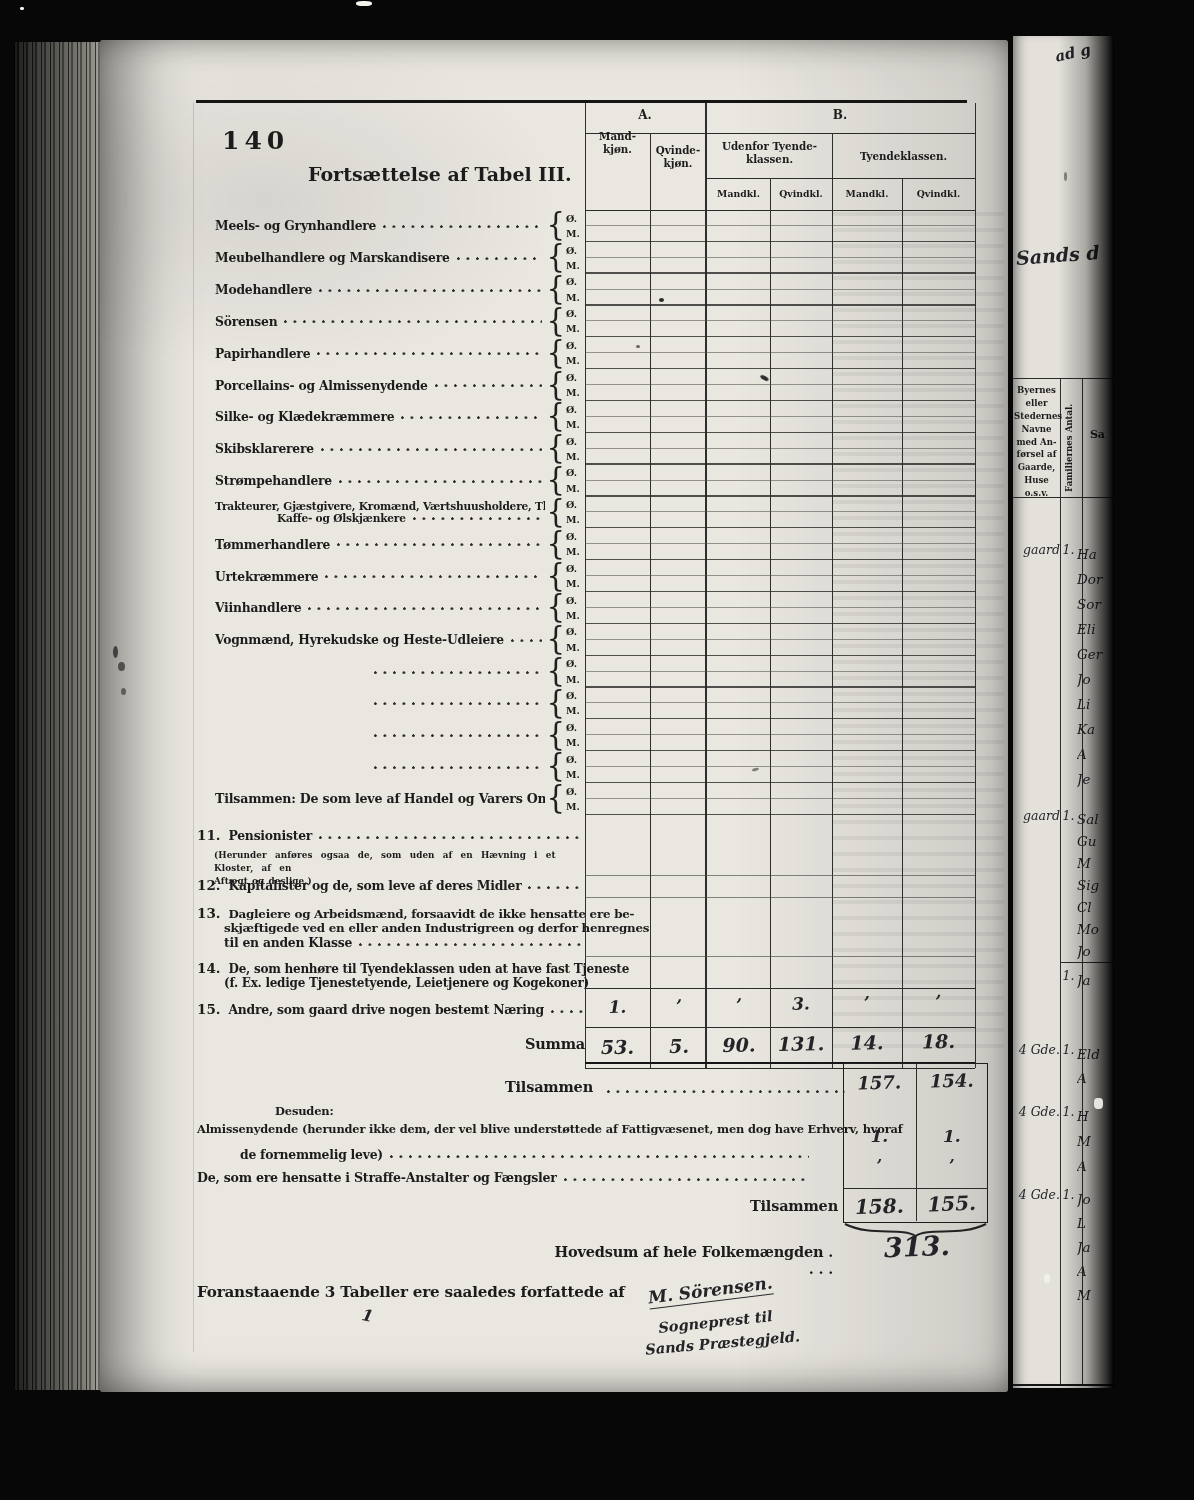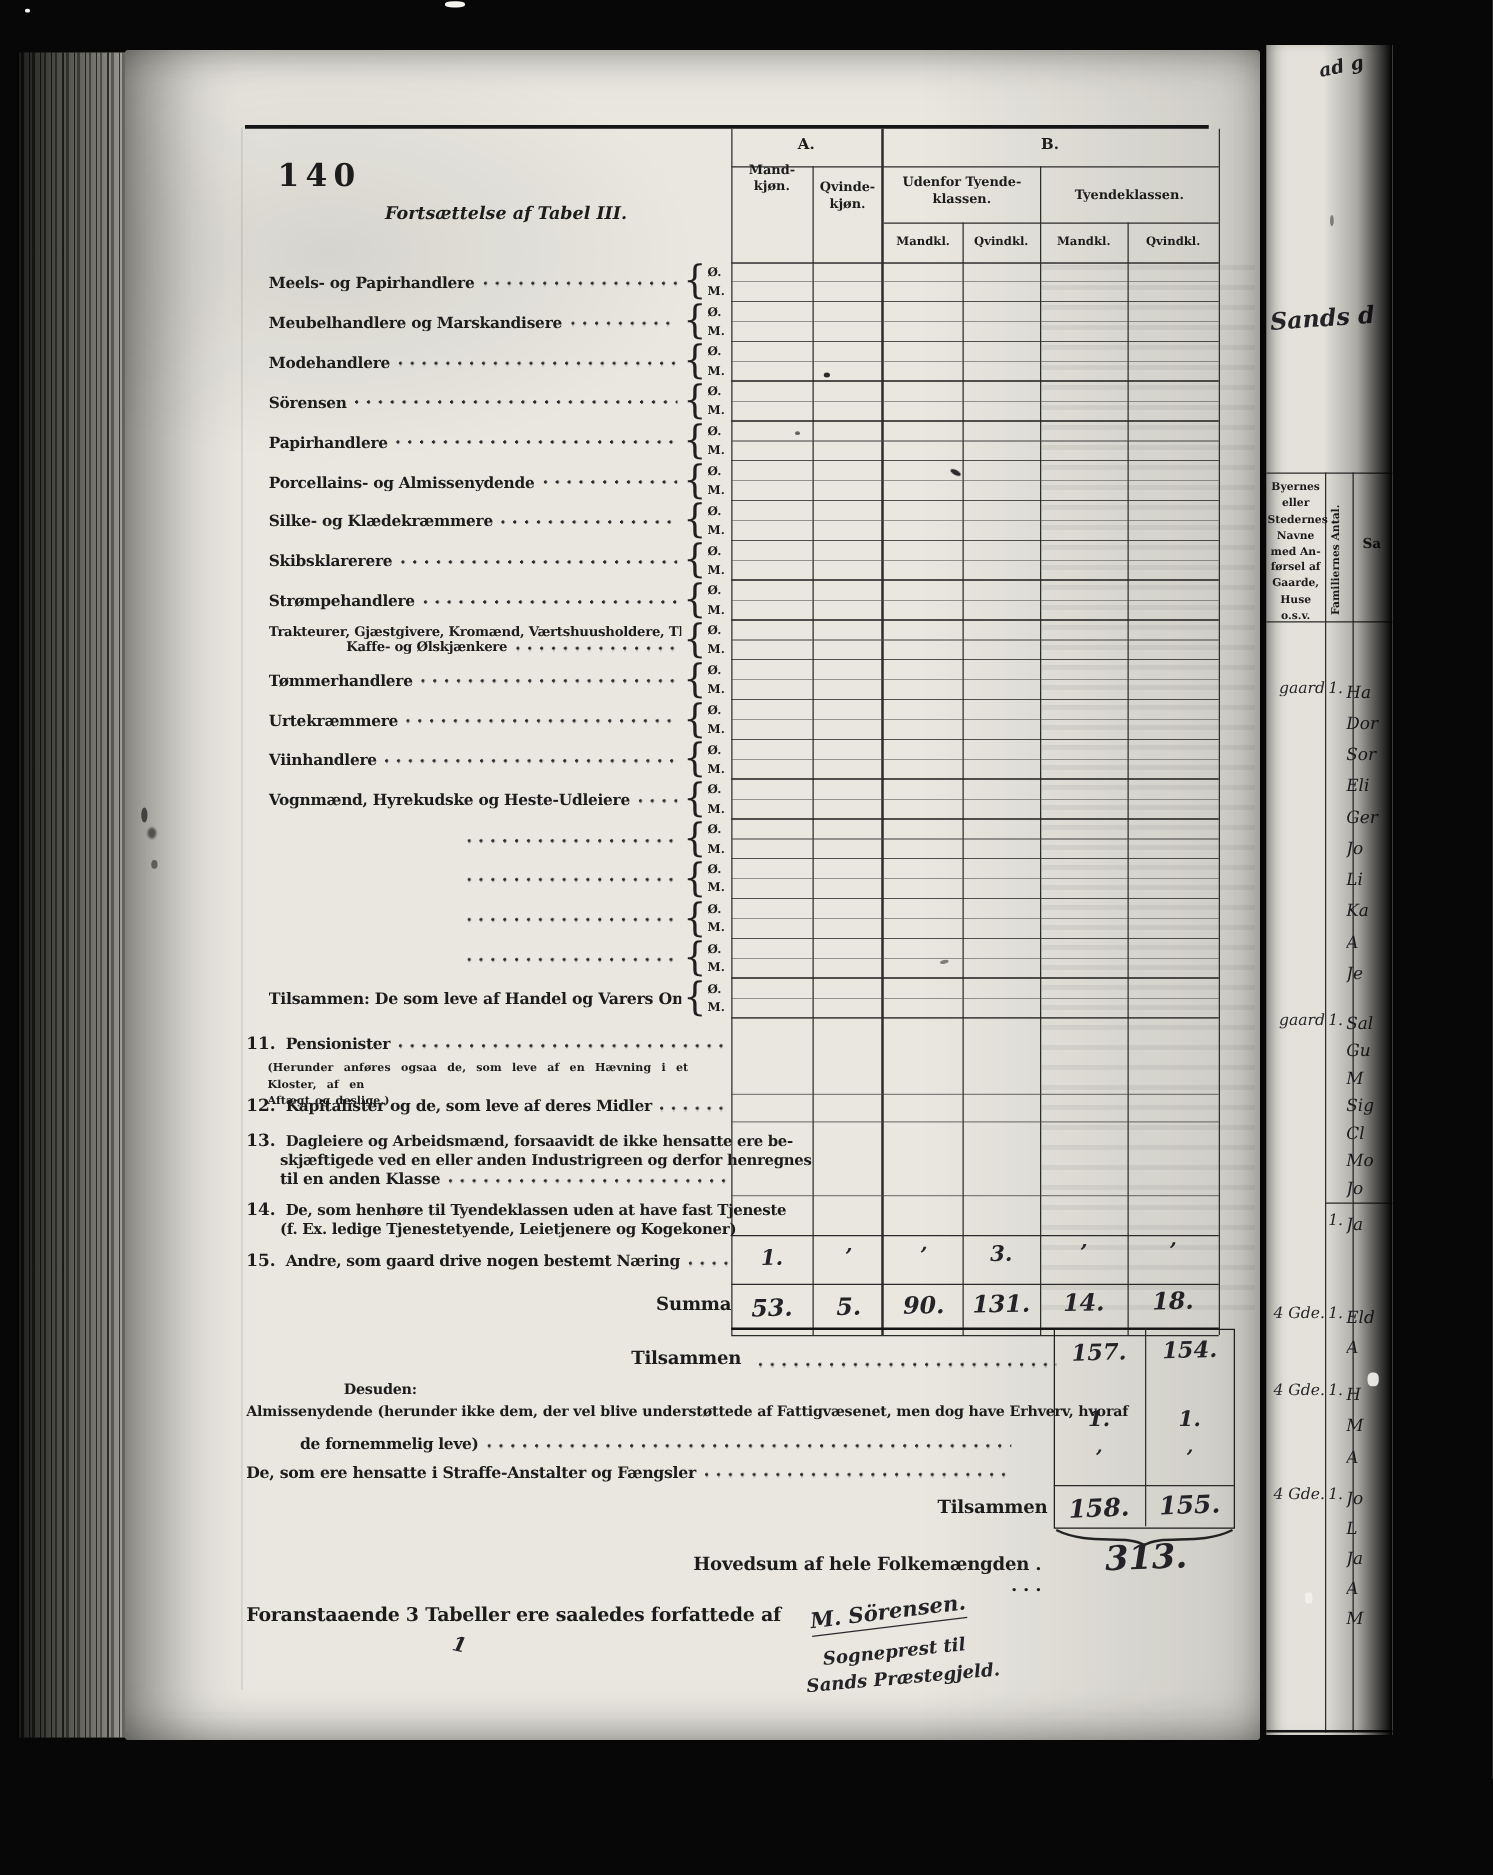--- a/index.html
+++ b/index.html
@@ -24,21 +24,21 @@
   .rshade{left:1013px;top:36px;width:101px;height:1352px;pointer-events:none;
         background:linear-gradient(90deg,transparent 45%,rgba(0,0,0,.25) 72%,rgba(0,0,0,.8) 93%,#000 100%);}
   
   .hl{background:#2b2b2b;height:1.2px;}
   .vl{background:#2e2e2e;width:1.3px;}
   .hl.lt{background:rgba(70,70,70,.65);height:1px;}
   .hl.hv{height:2.4px;background:#151515;}
   
   .fr{font-weight:bold;letter-spacing:-.2px;}
   .pgnum{font-size:25px;font-weight:bold;letter-spacing:5px;}
-  .title{font-size:14px;font-weight:bold;font-style:italic;}
+  .title{font-size:19px;font-weight:bold;}
   .chead{font-weight:bold;text-align:center;line-height:1.25;}
   
   .occ-rows{display:flex;flex-direction:column;}
   .occ-row{height:31.84px;display:flex;align-items:center;}
   .lbl{flex:1;display:flex;flex-direction:column;justify-content:center;overflow:hidden;min-width:0;}
   .l1,.l2{display:flex;align-items:center;min-width:0;}
   .l2{display:none;}
   .txt{font-weight:bold;font-size:12.3px;white-space:nowrap;letter-spacing:-.2px;}
   .dots{flex:1;height:4px;min-width:0;margin:2px 3px 0 7px;background-repeat:repeat-x;
         background-image:radial-gradient(circle at 1.4px 1.6px,#2c2c2c 1.15px,transparent 1.5px);
@@ -125,21 +125,21 @@
               background:repeating-linear-gradient(to bottom,transparent 0 14.9px,rgba(75,75,75,.55) 14.9px 15.9px,transparent 15.9px 30.6px,rgba(40,40,40,.8) 30.6px 31.84px);"></div>
 
   <div class="abs" style="left:833px;top:212px;width:171px;height:840px;opacity:.55;filter:blur(.4px);
               background:repeating-linear-gradient(to bottom,rgba(60,60,58,.14) 0 4px,transparent 4px 16px);"></div>
 
   <div class="abs occ-rows" style="left:215px;top:210px;width:372px;height:605px">
 
   <div class="occ-row">
       <div class="lbl">
         <div class="l1">
-            <span class="txt">Meels- og Papirhandlere</span>
+            <span class="txt">Meels- og Grynhandlere</span>
             <span class="dots"></span>
           </div>
 
       </div>
       <div class="brace">{</div>
       <div class="om">
           <span>Ø.</span>
           <span>M.</span>
         </div>
     </div>
@@ -405,21 +405,21 @@
   <div class="abs hl" style="left:585px;top:1027px;width:390px"></div>
   <div class="abs hl hv" style="left:585px;top:1062px;width:390px"></div>
   <div class="abs hl" style="left:585px;top:1067.5px;width:390px"></div>
 
   <div class="abs item" style="left:197px;top:827px;width:390px">
     <span class="ino">11.</span>
     <span class="itxt">Pensionister</span>
     <span class="dots"></span>
   </div>
   <div class="abs note" style="left:214px;top:849px;width:376px">
-    <div>(Herunder anføres ogsaa de, som leve af en Hævning i et Kloster, af en</div>
+    <div>(Herunder anføres ogsaa de, som uden af en Hævning i et Kloster, af en</div>
     <div style="word-spacing:1px">Aftægt og deslige.)</div>
   </div>
   <div class="abs item" style="left:197px;top:877px;width:390px">
     <span class="ino">12.</span>
     <span class="itxt">Kapitalister og de, som leve af deres Midler</span>
     <span class="dots"></span>
   </div>
   <div class="abs" style="left:197px;top:905px;width:390px">
     <div class="item">
         <span class="ino">13.</span>

